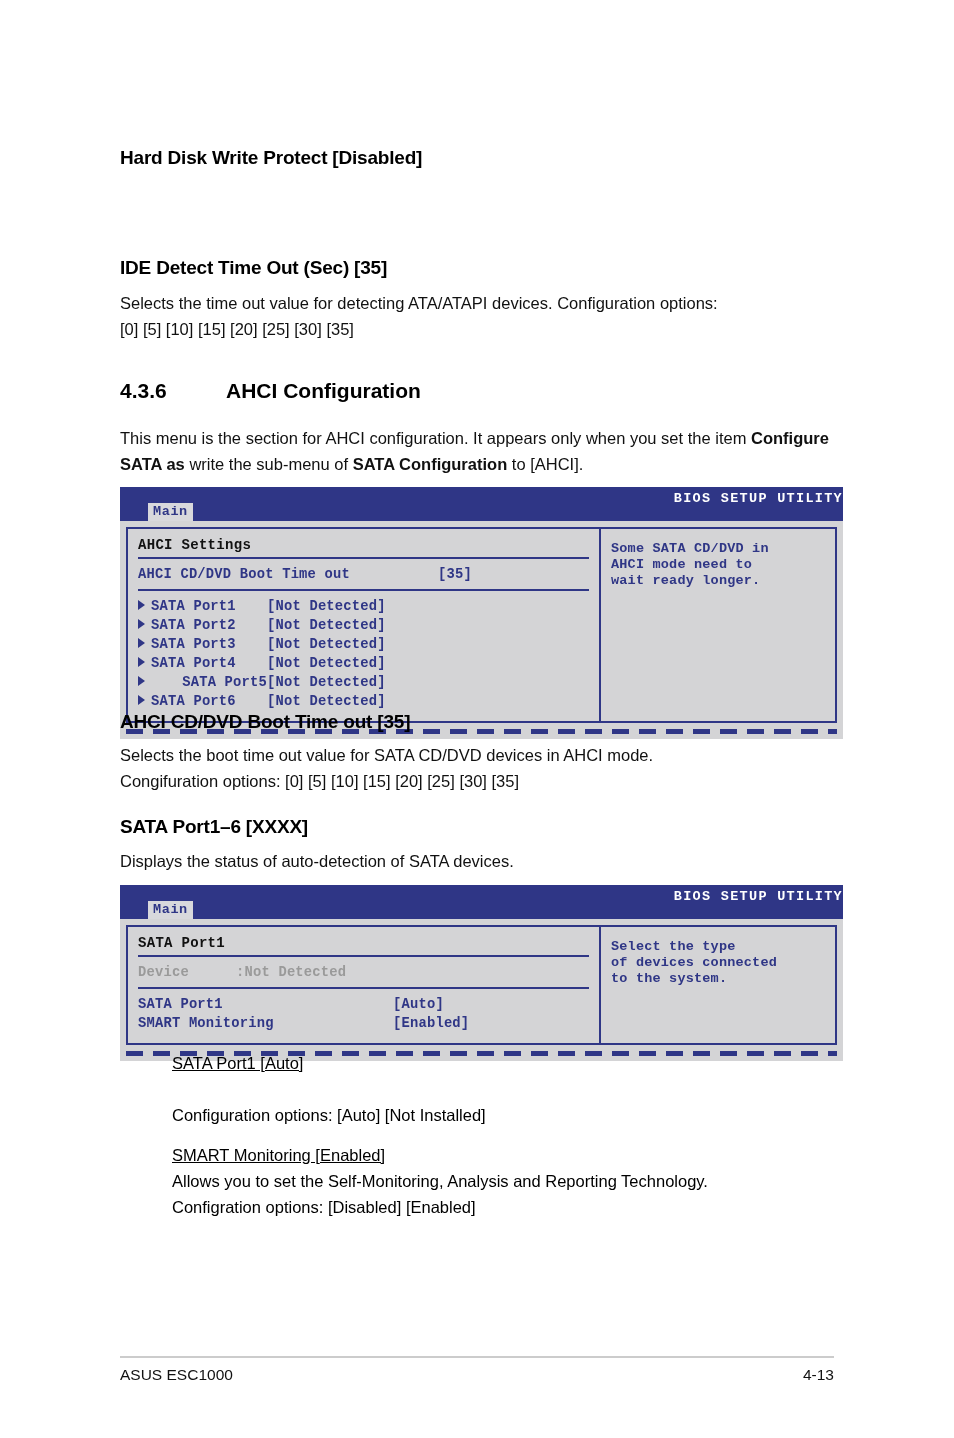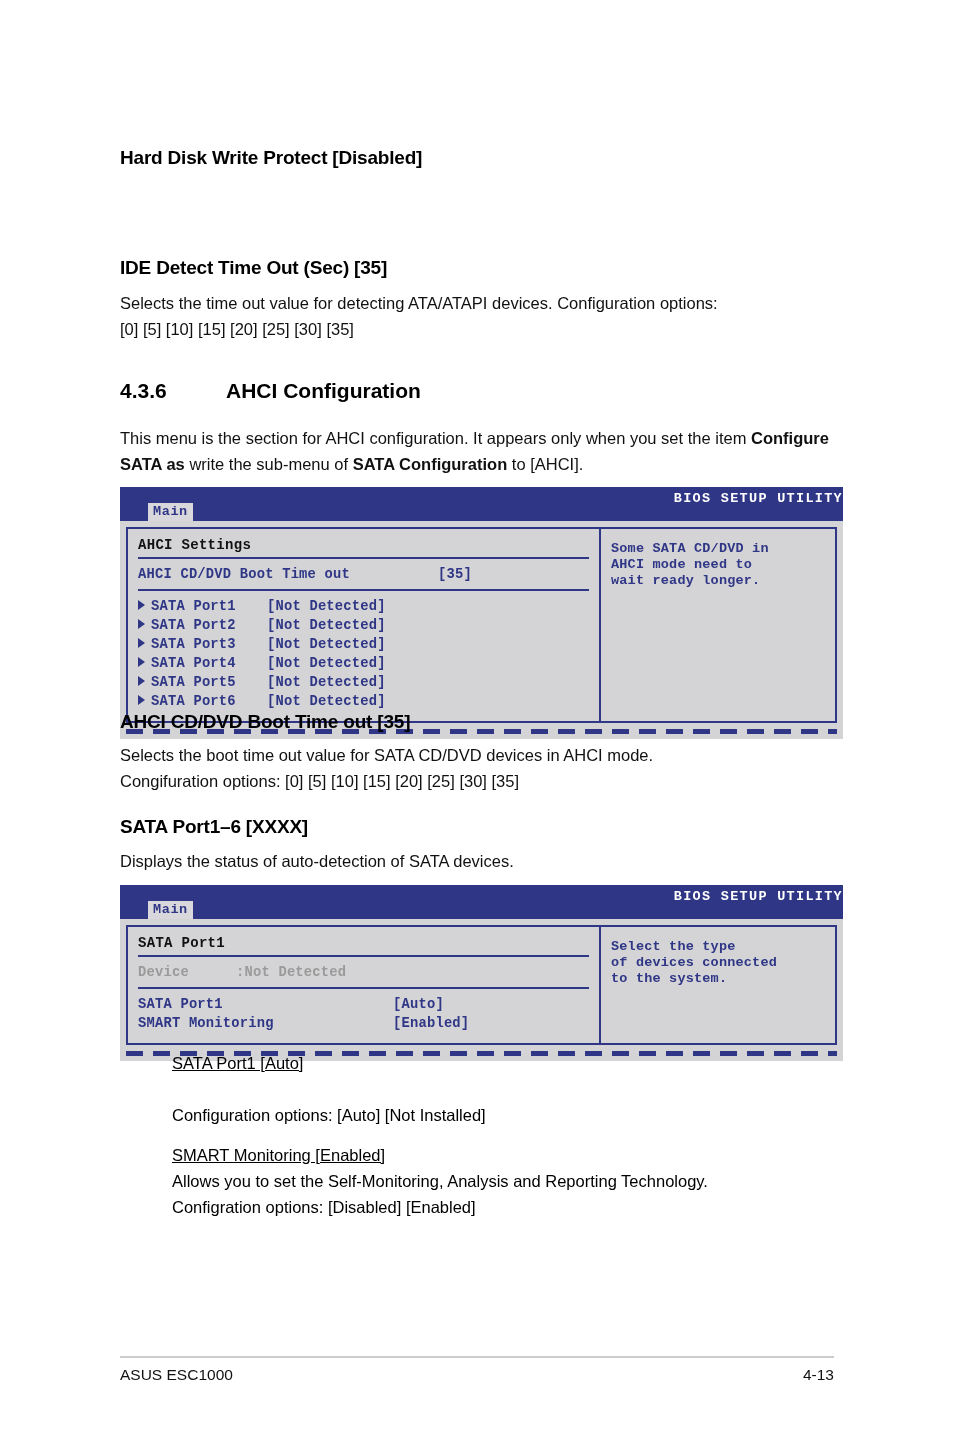--- a/index.html
+++ b/index.html
@@ -245,21 +245,21 @@
         <div class="row">
           <span class="tri"></span><span class="lbl" style="width:116px;">SATA Port2</span><span class="val">[Not Detected]</span>
         </div>
         <div class="row">
           <span class="tri"></span><span class="lbl" style="width:116px;">SATA Port3</span><span class="val">[Not Detected]</span>
         </div>
         <div class="row">
           <span class="tri"></span><span class="lbl" style="width:116px;">SATA Port4</span><span class="val">[Not Detected]</span>
         </div>
         <div class="row">
-          <span class="tri"></span><span class="lbl" style="width:116px;">SATA Port5</span><span class="val">[Not Detected]</span>
+          <span class="tri"></span><span class="lbl" style="width:116px;text-align:right;">SATA Port5</span><span class="val">[Not Detected]</span>
         </div>
         <div class="row">
           <span class="tri"></span><span class="lbl" style="width:116px;">SATA Port6</span><span class="val">[Not Detected]</span>
         </div>
       </div>
       <div class="bios-help">
         <div>Some SATA CD/DVD in</div>
         <div>AHCI mode need to</div>
         <div>wait ready longer.</div>
       </div>

